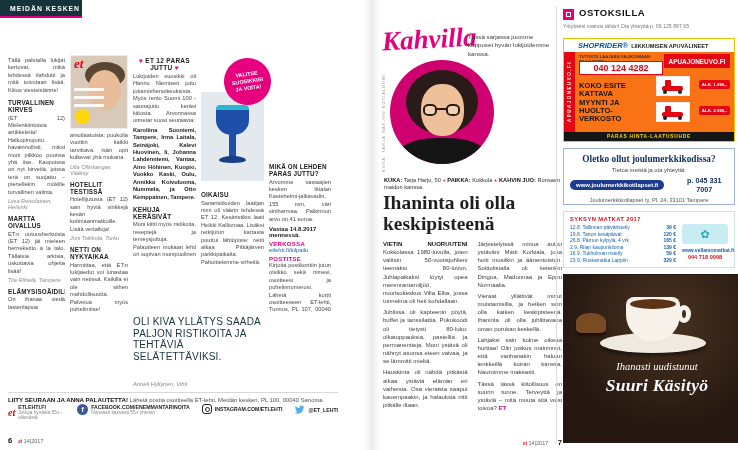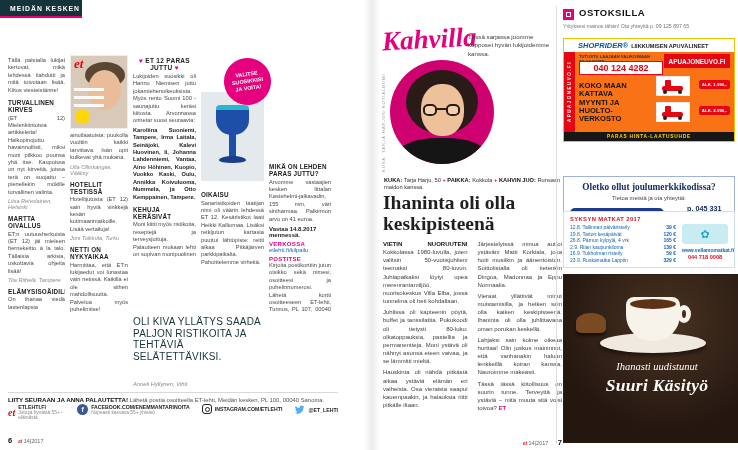--- a/index.html
+++ b/index.html
@@ -130,21 +130,21 @@
   .scooter { position:relative; width:100%; height:100%; }
   .scooter .seat { position:absolute; left:8px; top:3px; width:6px; height:7px; background:#e30613; border-radius:1px; }
   .scooter .base { position:absolute; left:5px; bottom:4px; width:21px; height:5px; background:#e30613; border-radius:2px; }
   .scooter .w1,.scooter .w2 { position:absolute; bottom:1px; width:4px; height:4px; background:#222; border-radius:50%; }
   .scooter .w1 { left:6px; } .scooter .w2 { left:21px; }
   .sr-price { position:absolute; right:4px; background:#e30613; color:#fff; font-size:4.4px; font-weight:800; padding:2px 3px; border-radius:2px; }
   .sr-b1 { top:28px; } .sr-b2 { top:54px; }
   .sr-bottom { position:absolute; left:0; right:0; bottom:0; height:9px; background:#161616; color:#ffd60a;
       font-size:4.8px; font-weight:700; letter-spacing:.8px; display:flex; align-items:center; justify-content:center; }
 
-  .ad2 { left:563px; top:148px; width:172px; height:57px; border-color:#9fb3d9; text-align:center; padding:5px 6px;margin-top:28px; }
+  .ad2 { left:563px; top:148px; width:172px; height:57px; border-color:#9fb3d9; text-align:center; padding:5px 6px; }
   .jm-head { font-family:"Liberation Serif",serif; font-size:9.3px; font-weight:700; color:#122e63; margin-bottom:3px; }
   .jm-line { font-size:5.8px; color:#444; margin-bottom:3px; }
   .jm-row { display:flex; align-items:center; justify-content:center; gap:16px; margin-bottom:3px; }
   .jm-site { background:#1d3c8f; color:#fff; font-size:6px; font-weight:700; padding:2px 6px; border-radius:8px; }
   .jm-phone { font-size:7.2px; font-weight:800; color:#122e63; }
   .jm-org { font-size:5.6px; color:#555; }
 
   .ad3 { left:563px; top:211px; width:172px; height:57px; border-color:#cfe0ea; padding:4px 6px; }
   .mk-head { font-size:5.8px; font-weight:800; color:#d61420; letter-spacing:.4px; margin-bottom:2px; }
   .mk-flex { display:flex; gap:6px; }
@@ -347,21 +347,21 @@
     <span class="sr-tag">LIIKKUMISEN APUVÄLINEET</span>
   </div>
   <div class="sr-yellow">
     <div class="sr-band">
       <span>APUAJONEUVO.FI</span>
     </div>
     <div class="sr-cta">TUTUSTU LAAJAAN VALIKOIMAAN · TILAA ESITE:</div>
     <div class="sr-phone">040 124 4282</div>
     <div class="sr-redbox">APUAJONEUVO.FI</div>
     <div class="sr-slogans">
-      <div>KOKO MAAN</div>
+      <div>KOKO ESITE</div>
       <div>KATTAVA</div>
       <div>MYYNTI JA</div>
       <div>HUOLTO-</div>
       <div>VERKOSTO</div>
     </div>
     <div class="sr-prod sr-p1">
       <div class="scooter">
           <span class="seat"></span>
           <span class="base"></span>
           <span class="w1"></span>

